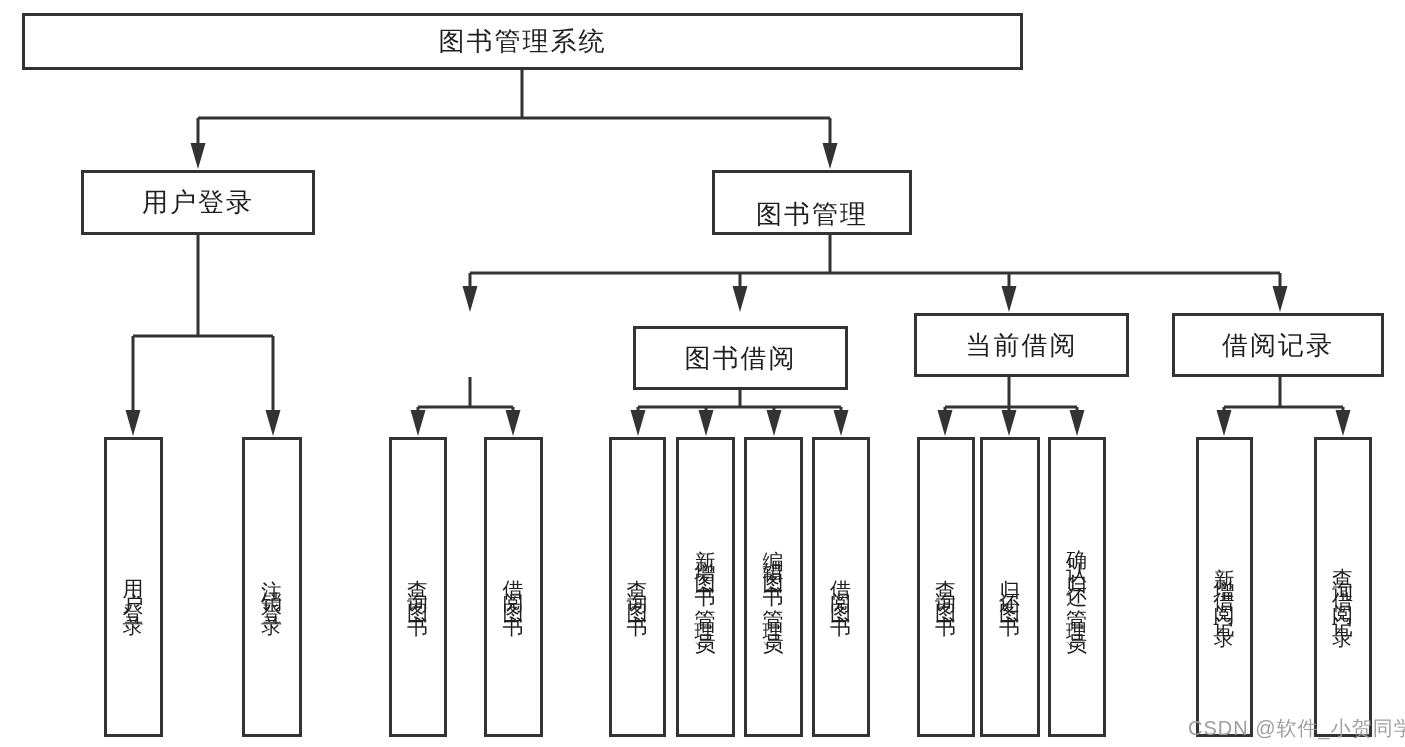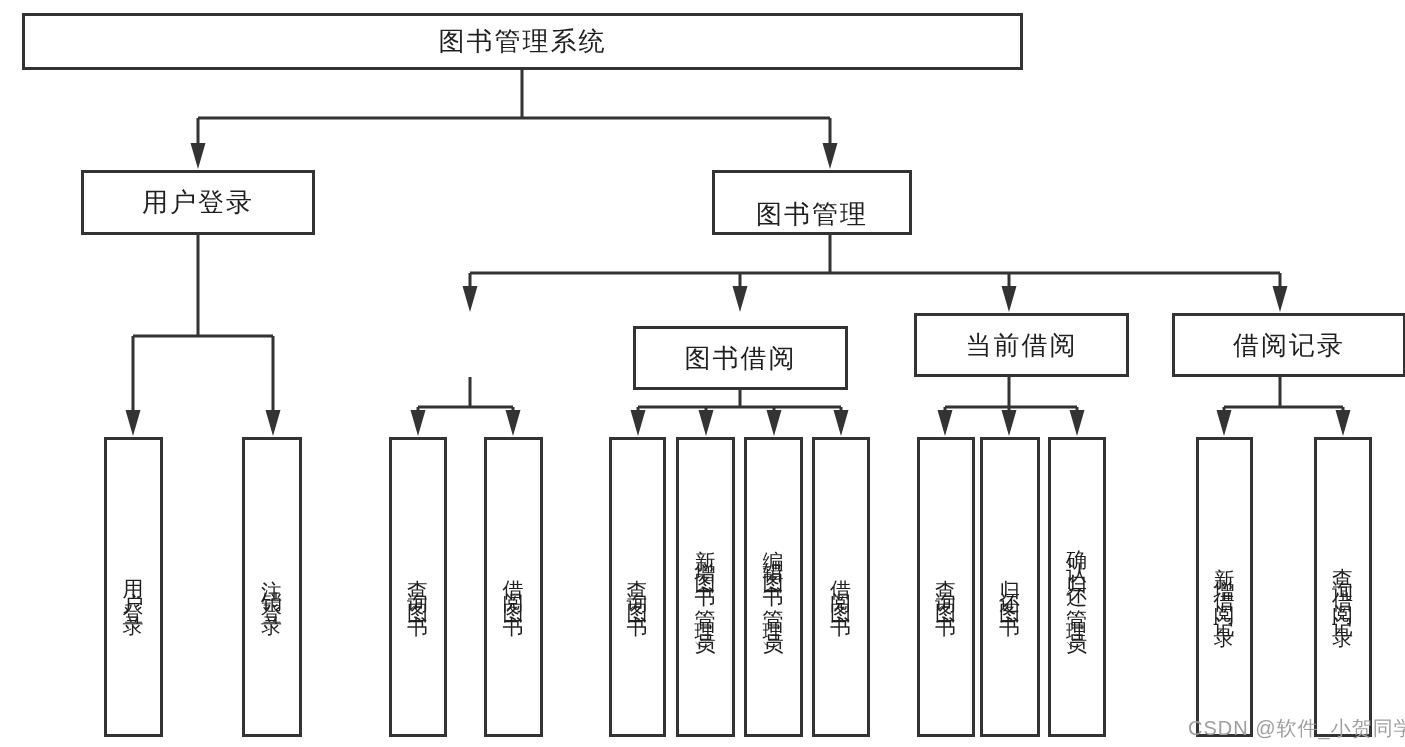--- a/index.html
+++ b/index.html
@@ -95,21 +95,21 @@
   <div class="box" style="left:712px;top:170px;width:200px;height:65px;align-items:flex-end;">
     <span class="hlabel">图书管理</span>
   </div>
 
   <div class="box" style="left:633px;top:313px;width:215px;height:64px;margin-top:13px;">
     <span class="hlabel">图书借阅</span>
   </div>
   <div class="box" style="left:902px;top:313px;width:215px;height:64px;margin-left:12px;">
     <span class="hlabel">当前借阅</span>
   </div>
-  <div class="box" style="left:1172px;top:313px;width:234px;height:64px;">
+  <div class="box" style="left:1172px;top:313px;width:212px;height:64px;">
     <span class="hlabel">借阅记录</span>
   </div>
 
   <div class="box vbox" style="left:104px;top:437px;width:59px;height:300px;">
     <span class="vlabel">用户登录</span>
   </div>
   <div class="box vbox" style="left:242px;top:437px;width:60px;height:300px;">
     <span class="vlabel">注销登录</span>
   </div>
 

